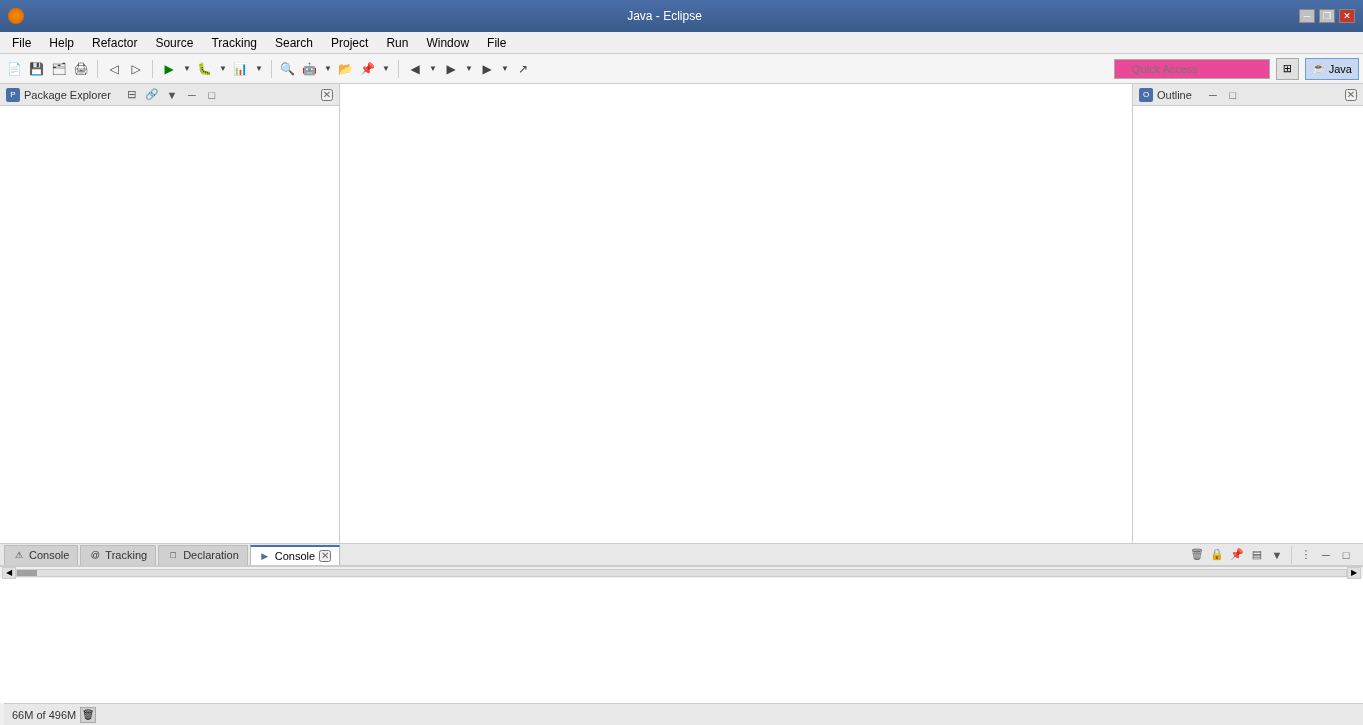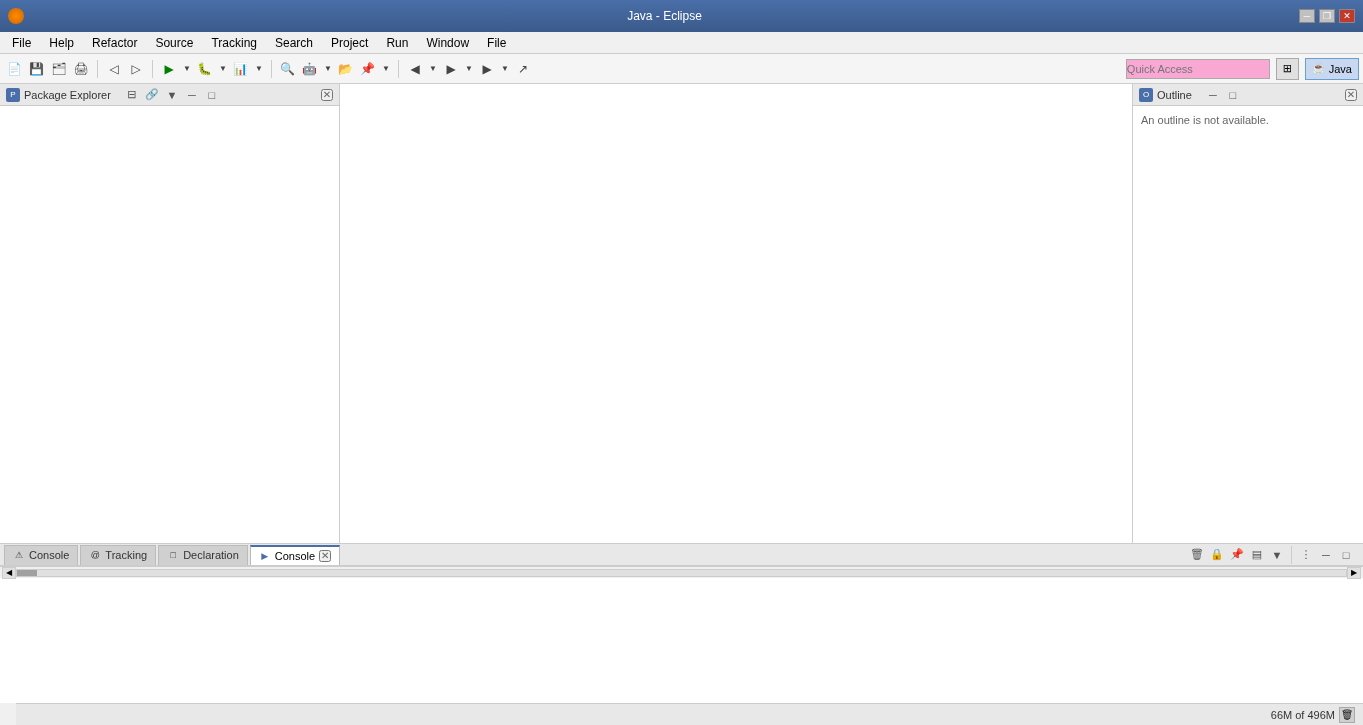--- a/index.html
+++ b/index.html
@@ -88,25 +88,25 @@
     .toolbar-dropdown {
       width: 14px; height: 22px;
       background: transparent;
       border: 1px solid transparent;
       cursor: pointer;
       display: flex; align-items: center; justify-content: center;
       font-size: 8px;
       color: #444;
     }
     #quick-access-input {
-      width: 144px;
+      width: 156px;
       height: 20px;
       border: 1px solid #aaa;
-      background: #f9a8d4;
-      padding: 0 0;
+      background: #ec4899;
+      padding: 0 17px;
       font-size: 11px;
       margin-left: auto;
     }
     .perspective-btn {
       height: 22px;
       padding: 0 6px;
       background: #e0e0e0;
       border: 1px solid #aaa;
       cursor: pointer;
       font-size: 11px;
@@ -262,29 +262,28 @@
       align-items: center;
       margin-left: auto;
       gap: 2px;
       padding-right: 4px;
     }
 
     
     #status-bar {
       position: absolute;
       bottom: 0;
-      left: 16px;
+      left: 4px;
       right: 0;
       height: 22px;
       background: #e8e8e8;
       border-top: 1px solid #ccc;
       display: flex;
       align-items: center;
       padding: 0 8px;
-      justify-content: flex-end;
       gap: 8px;
     }
     .status-item {
       font-size: 11px;
       color: #333;
       display: flex; align-items: center; gap: 4px;
     }
     .heap-btn {
       width: 16px; height: 16px;
       background: #d0d0d0;
@@ -437,23 +436,20 @@
   <div id="right-panel">
     <div class="panel-header">
       <div class="panel-icon">O</div>
       <span class="panel-title">Outline</span>
       <div class="panel-toolbar">
         <button class="panel-toolbar-btn" title="Minimize">─</button>
         <button class="panel-toolbar-btn" title="Maximize">□</button>
       </div>
       <button class="close-tab-btn">✕</button>
     </div>
-    <div class="outline-content">
-      <span>An outline is not available.</span>
-    </div>
   </div>
 
 </div>
 
 <div id="bottom-area">
   <div id="bottom-tabs">
     <div class="bottom-tab">
       <span class="bottom-tab-icon">⚠</span>
       <span>Console</span>
     </div>

